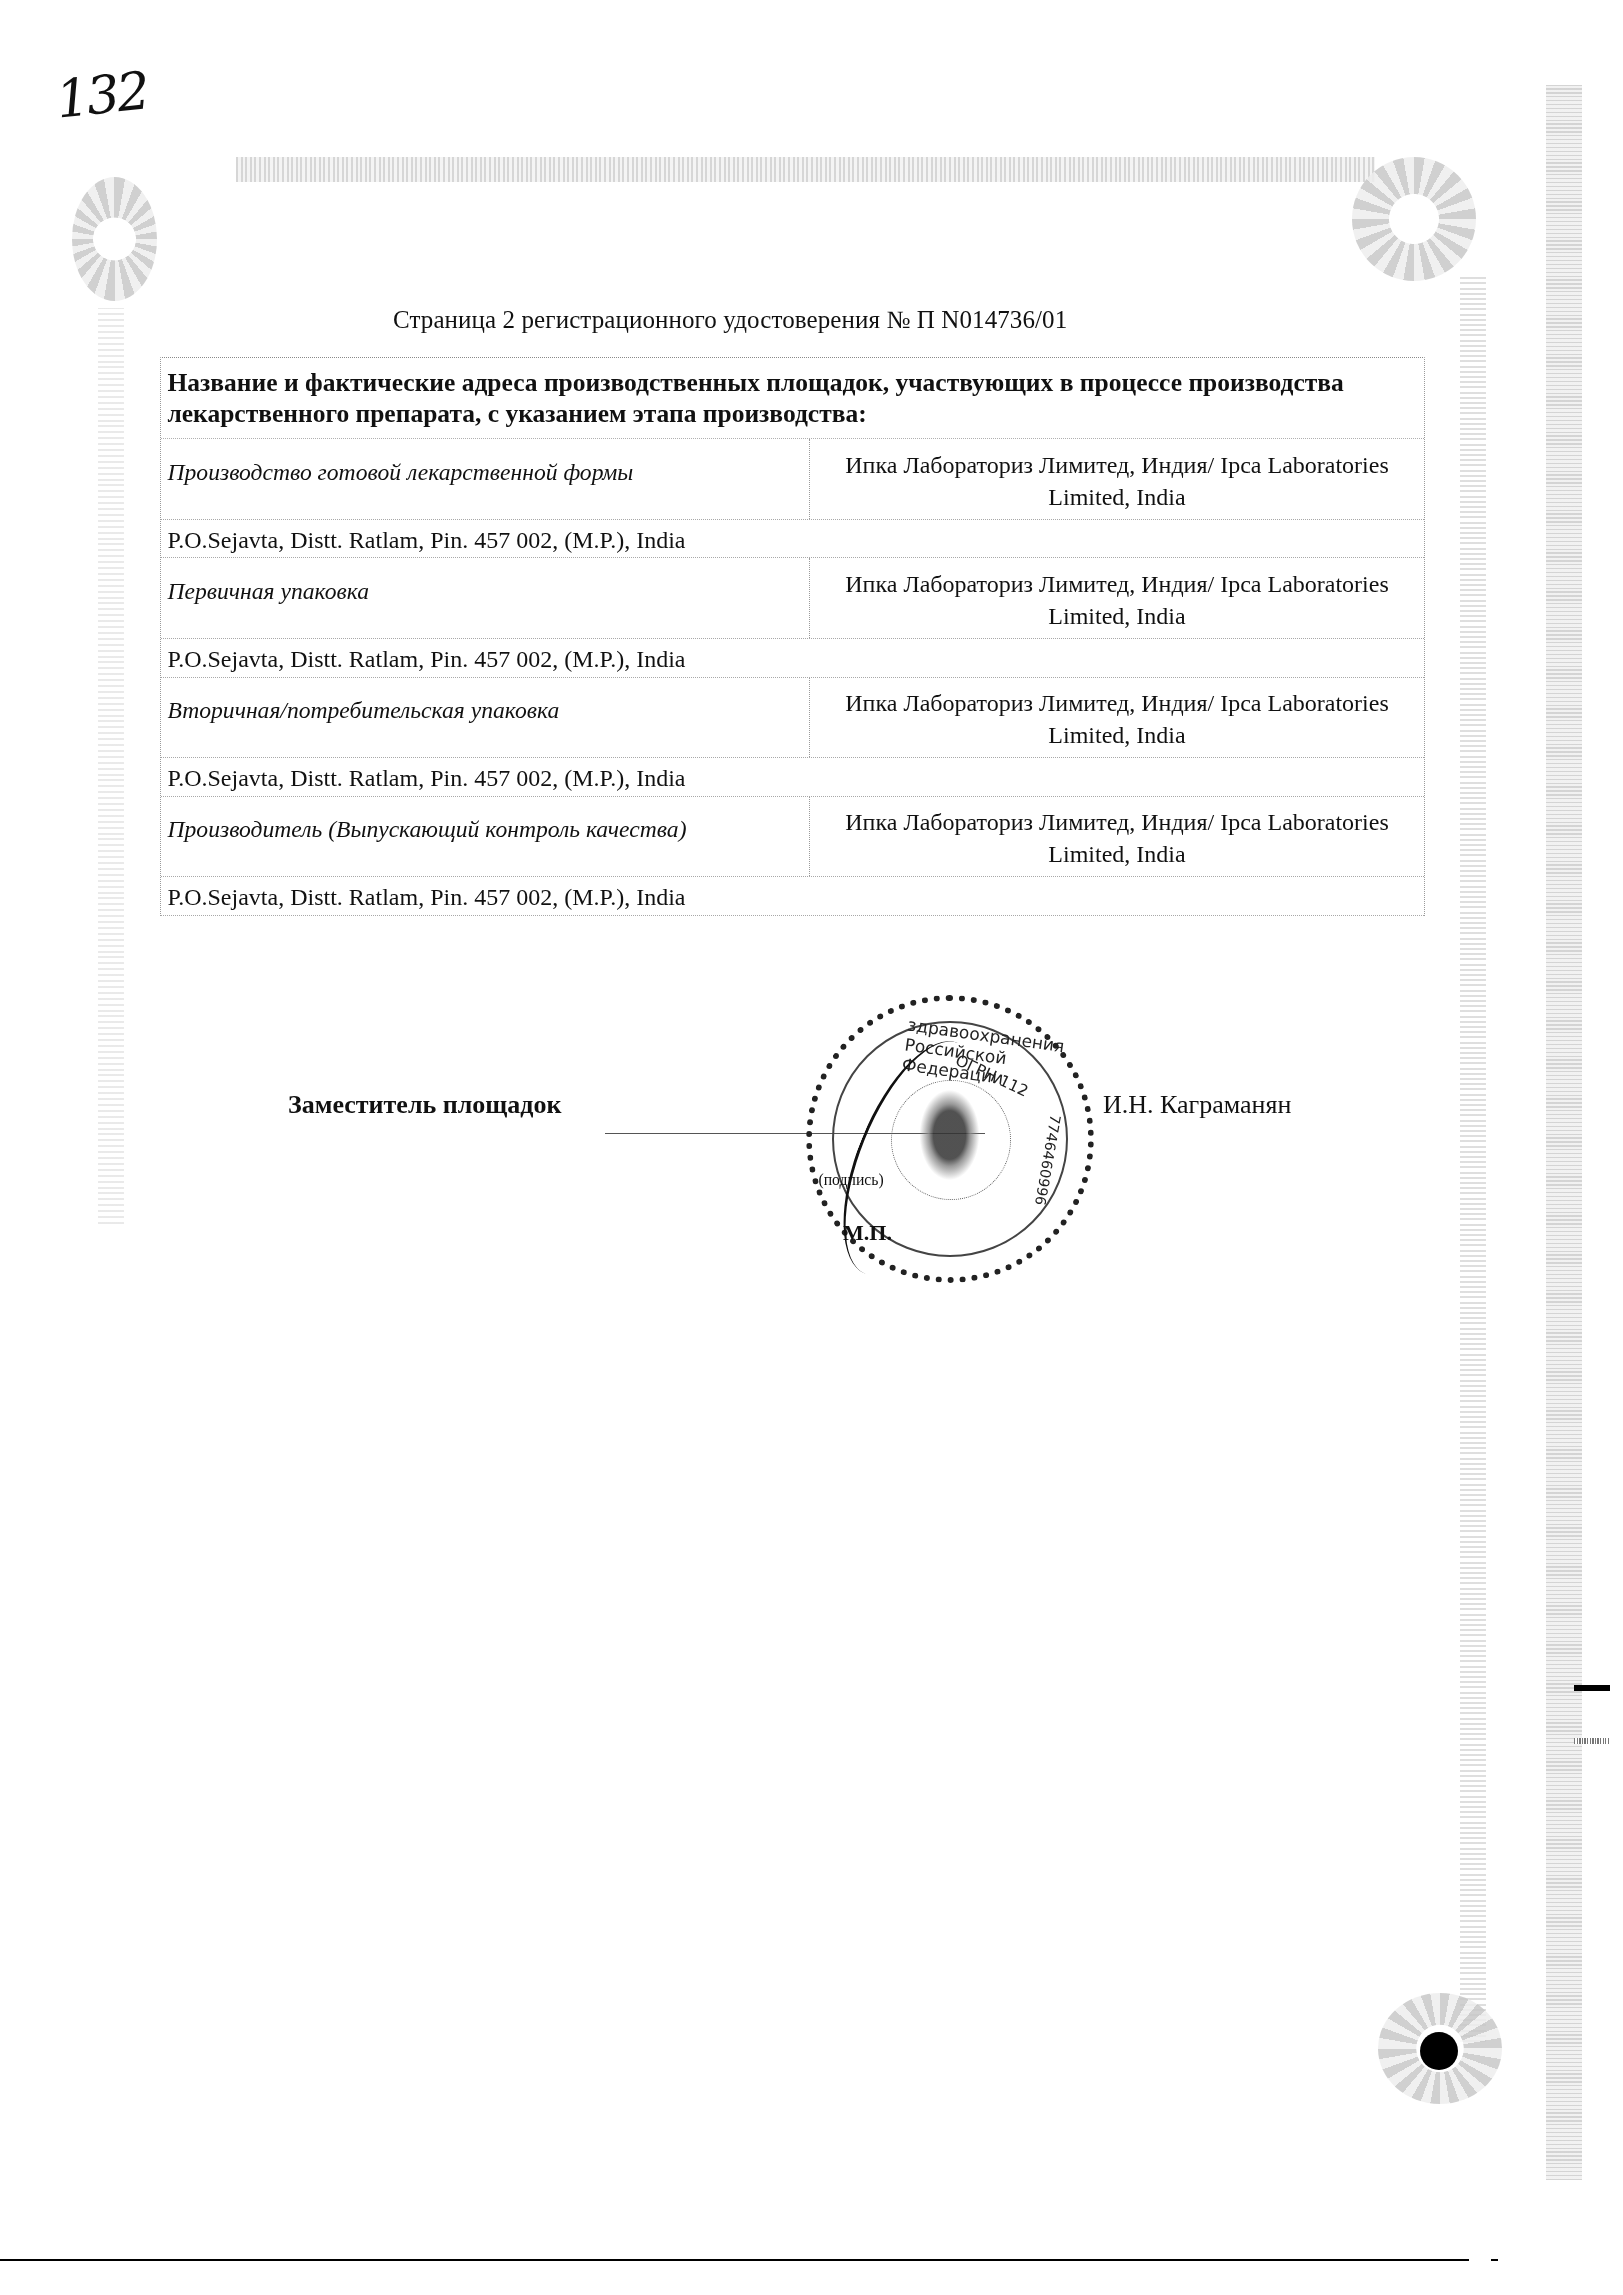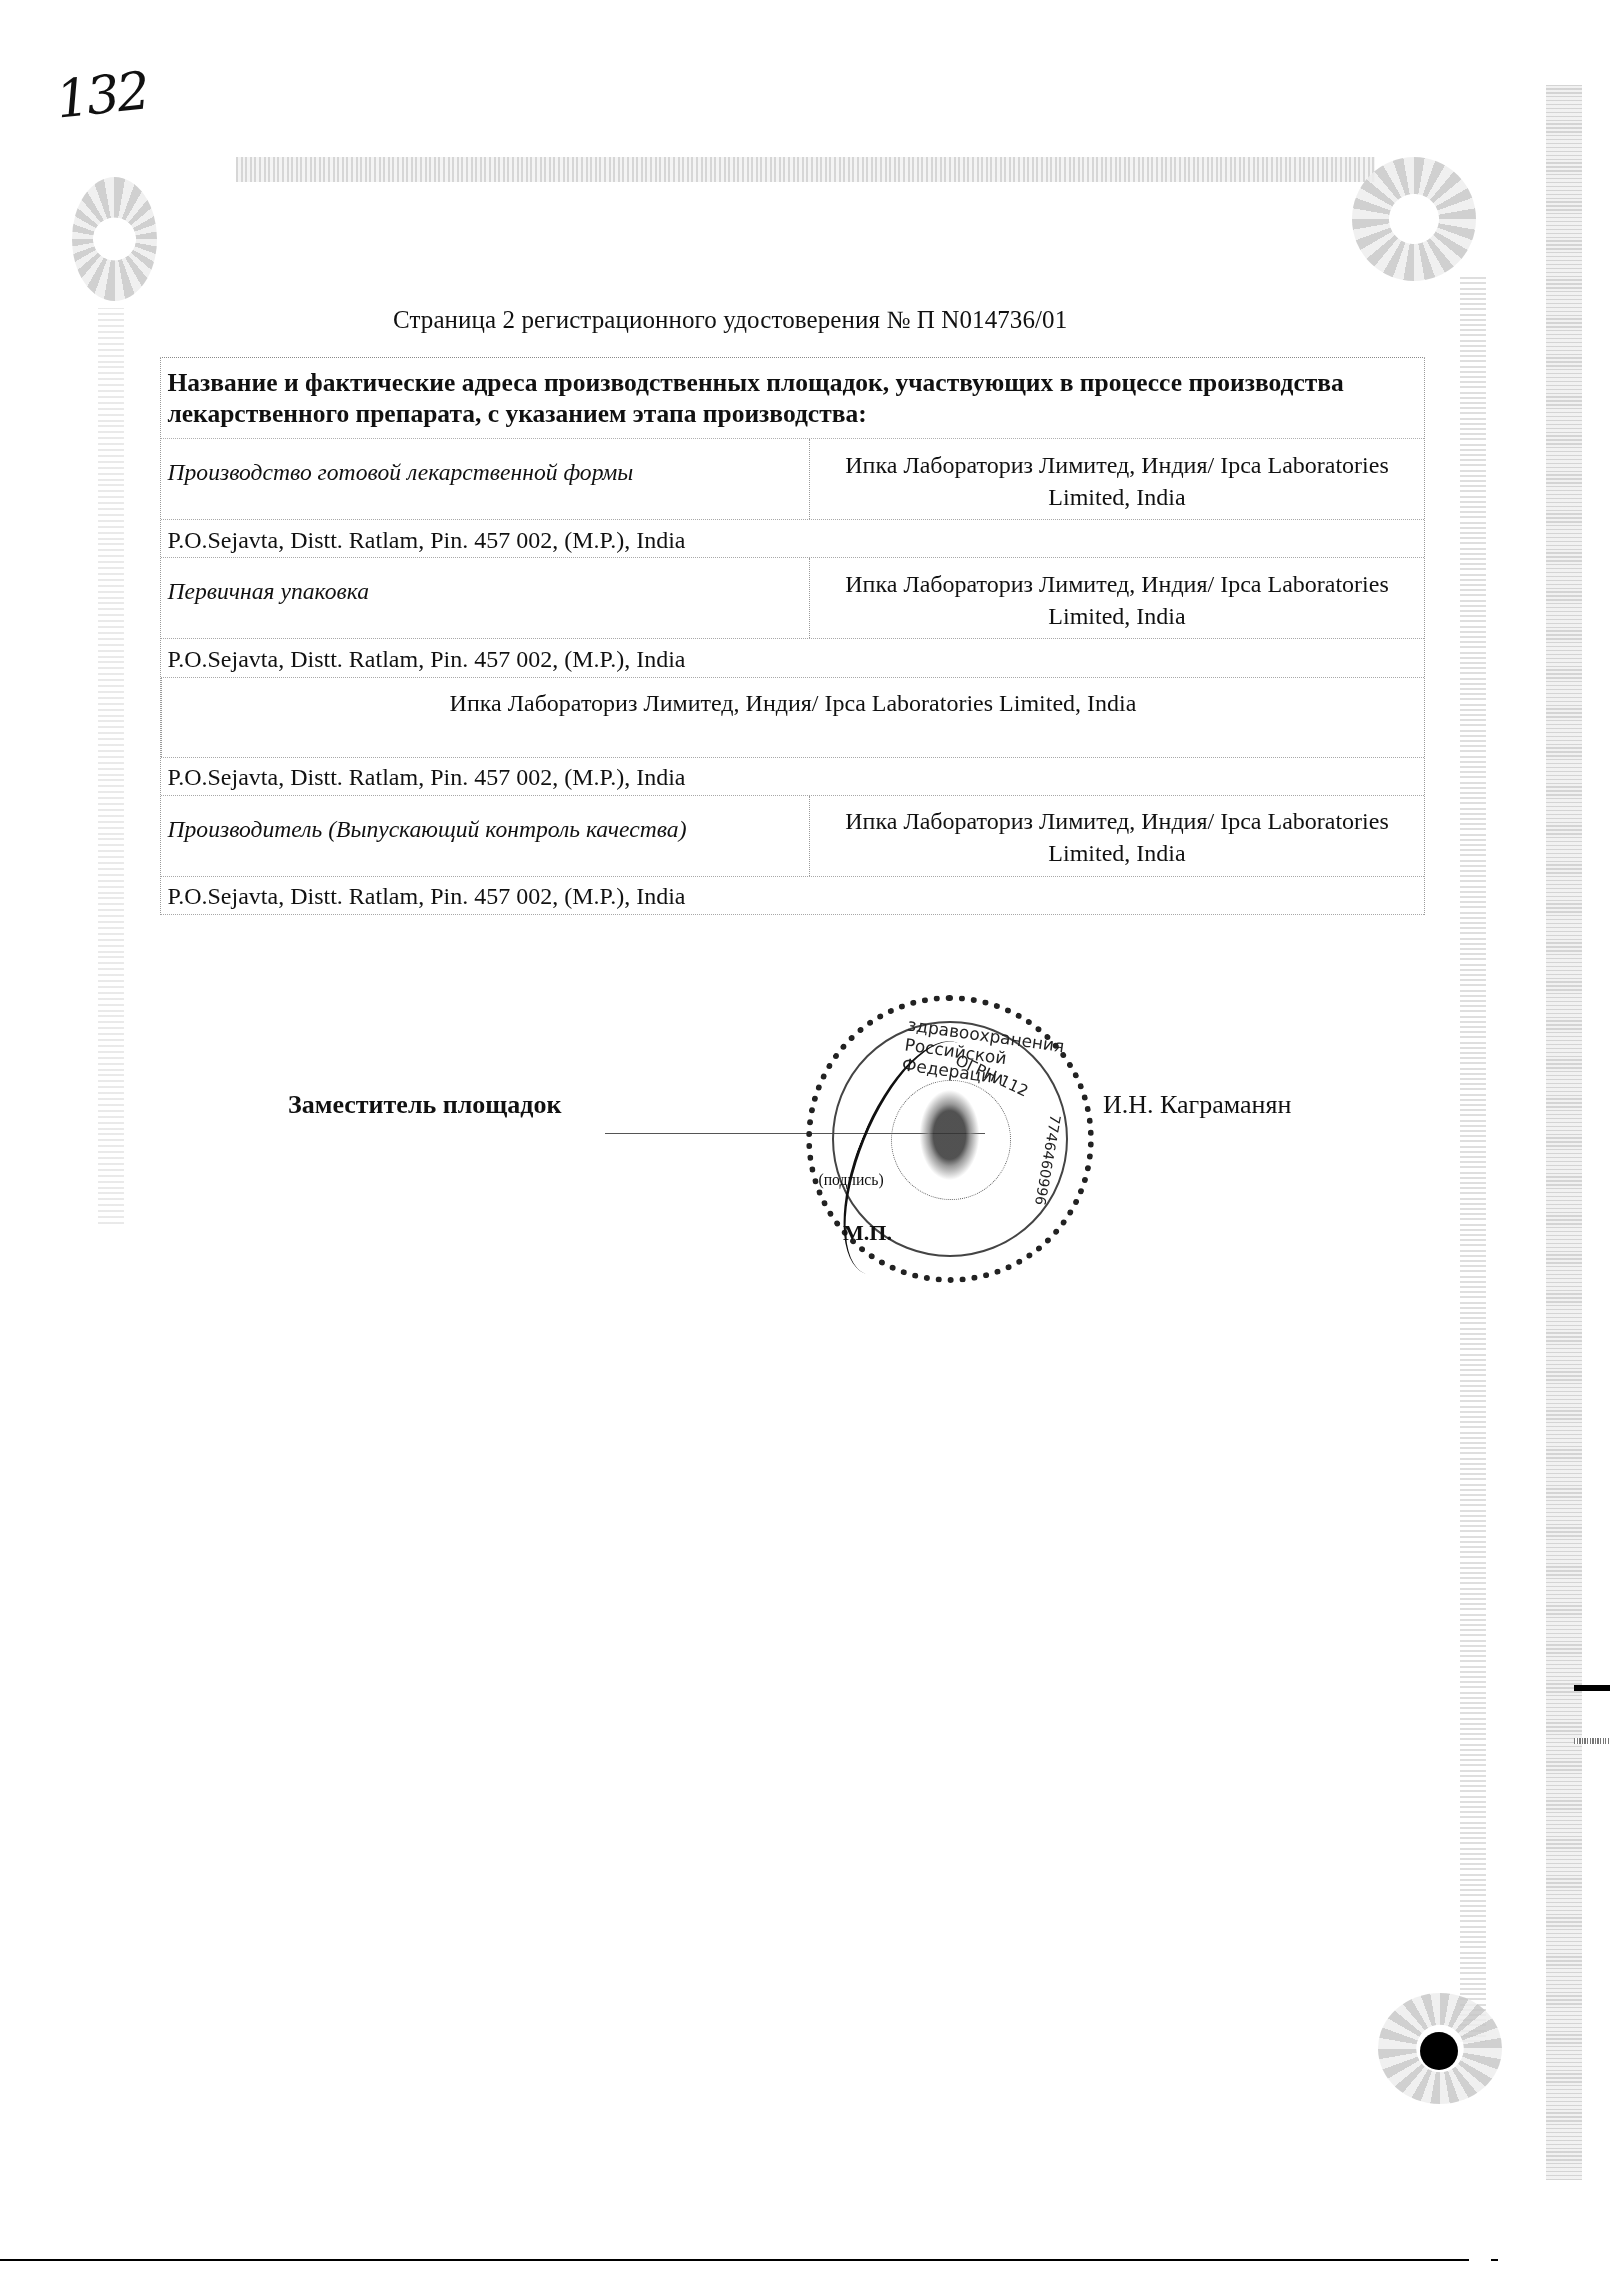--- a/index.html
+++ b/index.html
@@ -166,20 +166,21 @@
   </div>
   <div class="address-row">P.O.Sejavta, Distt. Ratlam, Pin. 457 002, (M.P.), India</div>
 
   <div class="stage-row">
     <div class="stage-label">Первичная упаковка</div>
     <div class="stage-company">Ипка Лабораториз Лимитед, Индия/ Ipca Laboratories Limited, India</div>
   </div>
   <div class="address-row">P.O.Sejavta, Distt. Ratlam, Pin. 457 002, (M.P.), India</div>
 
   <div class="stage-row">
+    <div class="stage-label">Вторичная/потребительская упаковка</div>
     <div class="stage-company">Ипка Лабораториз Лимитед, Индия/ Ipca Laboratories Limited, India</div>
   </div>
   <div class="address-row">P.O.Sejavta, Distt. Ratlam, Pin. 457 002, (M.P.), India</div>
 
   <div class="stage-row">
     <div class="stage-label">Производитель (Выпускающий контроль качества)</div>
     <div class="stage-company">Ипка Лабораториз Лимитед, Индия/ Ipca Laboratories Limited, India</div>
   </div>
   <div class="address-row">P.O.Sejavta, Distt. Ratlam, Pin. 457 002, (M.P.), India</div>
 </div>

